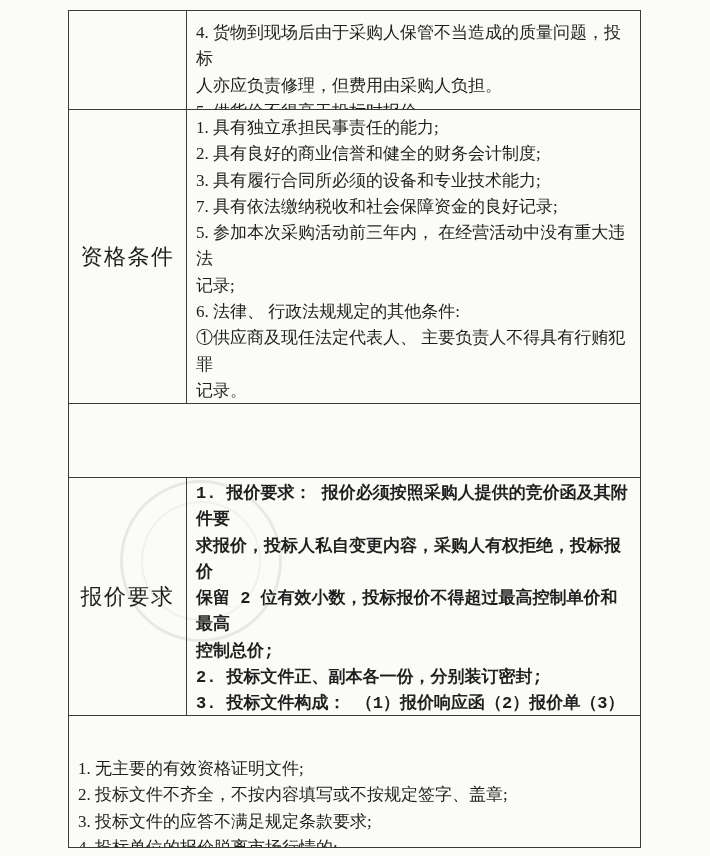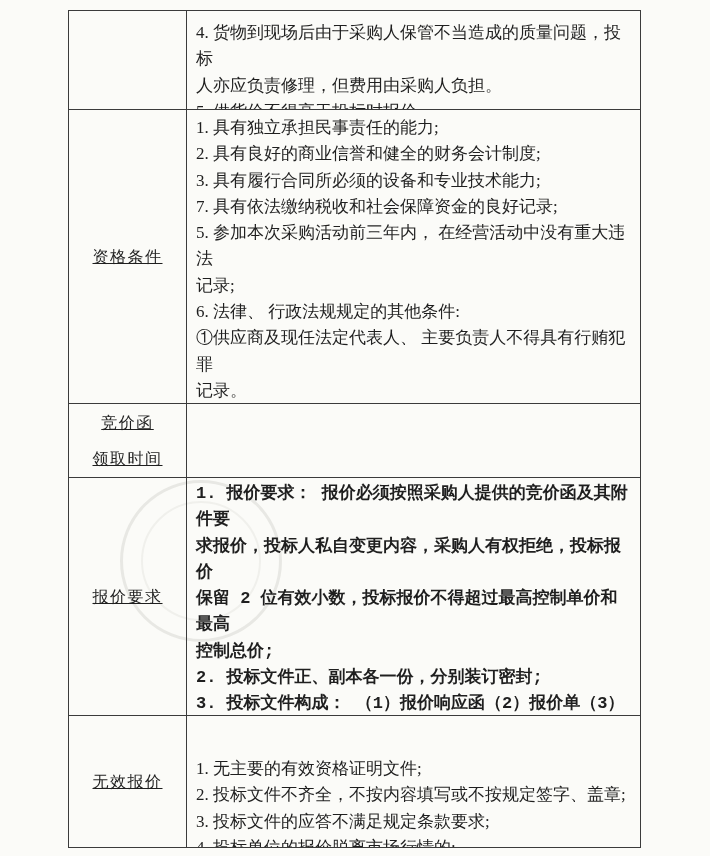--- a/index.html
+++ b/index.html
@@ -25,25 +25,24 @@
     box-sizing:border-box;
     border-top:1.4px solid #3b3b3b;
   }
   .trow:first-child{border-top:none;}
   .label-cell{
     flex:0 0 118px;width:118px;
     box-sizing:border-box;
     border-right:1.4px solid #3b3b3b;
     display:flex;align-items:center;justify-content:center;
     text-align:center;
-    font-size:16px;
+    font-size:22px;
     letter-spacing:1.5px;
     white-space:pre-line;
     line-height:26px;
-    text-decoration:underline;
   }
   .content-cell{
     flex:1;
     box-sizing:border-box;
     padding:4px 6px 0 9px;
     font-size:17px;
     line-height:26.3px;
     white-space:pre-line;
     overflow:hidden;
     text-align:left;
@@ -99,39 +98,36 @@
 5. 参加本次采购活动前三年内， 在经营活动中没有重大违法
 记录;
 6. 法律、 行政法规规定的其他条件:
 ①供应商及现任法定代表人、 主要负责人不得具有行贿犯罪
 记录。
 ②. 供应商在本项目递交响应文件截止时间前，未被列入“失
 信被执行人” 名录、 “重大税收违法案件当事人名单” 。</div>
     </div>
 
     <div class="trow r3">
-      <div class="label-cell">竞价函
-领取时间</div>
     </div>
 
     <div class="trow r4">
       <div class="label-cell">报价要求</div>
       <div class="content-cell">1. 报价要求： 报价必须按照采购人提供的竞价函及其附件要
 求报价，投标人私自变更内容，采购人有权拒绝，投标报价
 保留 2 位有效小数，投标报价不得超过最高控制单价和最高
 控制总价;
 2. 投标文件正、副本各一份，分别装订密封;
 3. 投标文件构成： （1）报价响应函（2）报价单（3）营业执
 照副本复印件（4）法定代表人身证份明或授权委托书（5）
 质量承诺（6）承诺函;
 4. 以上材料均需逐一加盖供应商公章。</div>
     </div>
 
     <div class="trow r5">
-      <div class="label-cell">无效报价</div>
       <div class="content-cell">1. 无主要的有效资格证明文件;
 2. 投标文件不齐全，不按内容填写或不按规定签字、盖章;
 3. 投标文件的应答不满足规定条款要求;
 4. 投标单位的报价脱离市场行情的;
 5. 谈判单位谈判文件内容有与国家现行法律法规相违背的内</div>
     </div>
 
   </div>
 </div>
 

